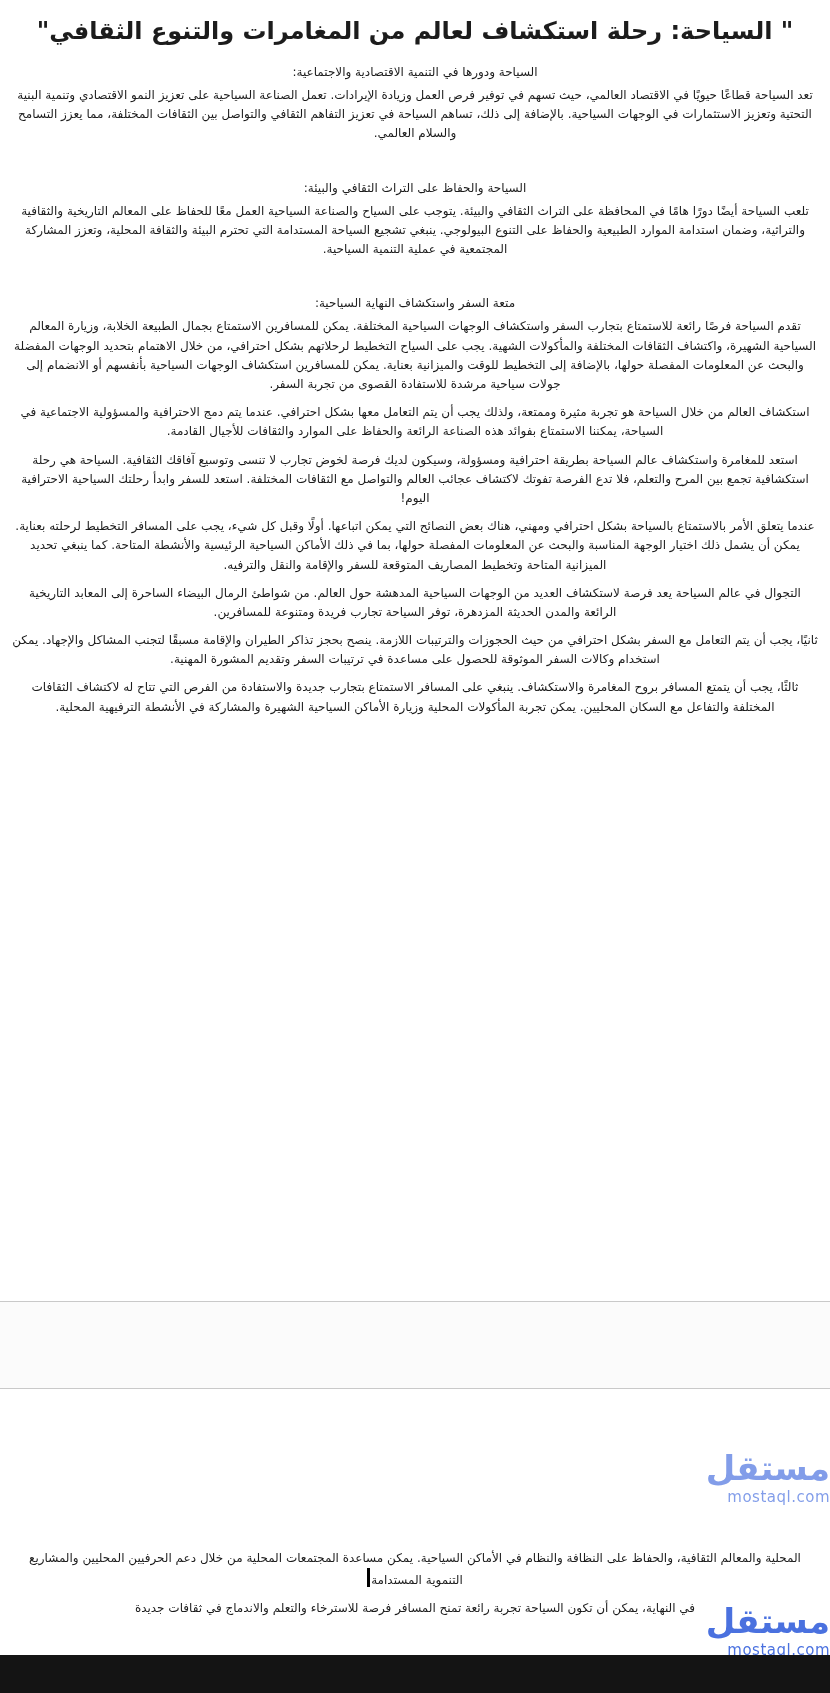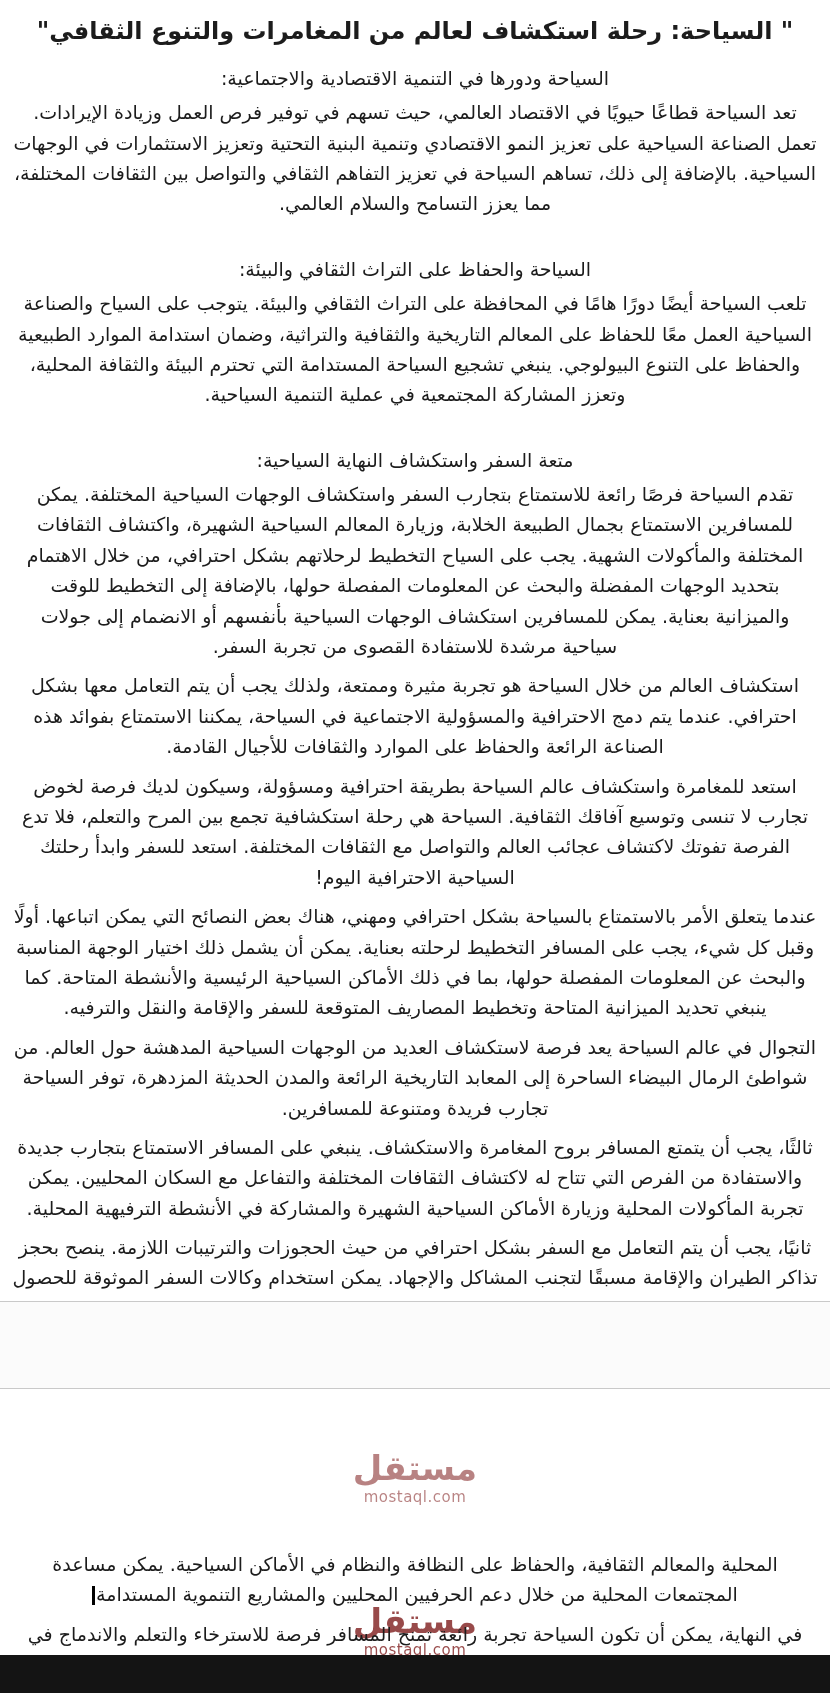--- a/index.html
+++ b/index.html
@@ -22,21 +22,21 @@
     border-bottom: 1px solid #c9c9c9;
     overflow: hidden;
   }
   .doc-title {
     font-size: 24px;
     font-weight: bold;
     line-height: 1.45;
     margin: 2px 0 14px;
   }
   .line {
-    font-size: 19px;
+    font-size: 12px;
     line-height: 1.6;
     margin: 0 0 9px;
   }
   .heading {
     margin: 0 0 4px;
   }
   .spacer {
     height: 26px;
   }
   .page-gap {
@@ -52,22 +52,22 @@
   }
   .page2-text {
     position: relative;
     z-index: 2;
     margin-top: 8px;
   }
   .watermark {
     position: absolute;
     left: 0;
     right: 0;
-    text-align: center;
-    color: #7f1d1d;
+    text-align: right;
+    color: #1d4ed8;
     z-index: 1;
     pointer-events: none;
   }
   .wm1 { top: 60px; opacity: 0.55; }
   .wm2 { bottom: -4px; opacity: 0.8; }
   .wm-ar {
     font-size: 34px;
     font-weight: bold;
     line-height: 1.15;
   }
@@ -103,22 +103,22 @@
   <p class="line">تلعب السياحة أيضًا دورًا هامًا في المحافظة على التراث الثقافي والبيئة. يتوجب على السياح والصناعة السياحية العمل معًا للحفاظ على المعالم التاريخية والثقافية والتراثية، وضمان استدامة الموارد الطبيعية والحفاظ على التنوع البيولوجي. ينبغي تشجيع السياحة المستدامة التي تحترم البيئة والثقافة المحلية، وتعزز المشاركة المجتمعية في عملية التنمية السياحية.</p>
 
   <div class="spacer"></div>
 
   <p class="line heading">متعة السفر واستكشاف النهاية السياحية:</p>
   <p class="line">تقدم السياحة فرصًا رائعة للاستمتاع بتجارب السفر واستكشاف الوجهات السياحية المختلفة. يمكن للمسافرين الاستمتاع بجمال الطبيعة الخلابة، وزيارة المعالم السياحية الشهيرة، واكتشاف الثقافات المختلفة والمأكولات الشهية. يجب على السياح التخطيط لرحلاتهم بشكل احترافي، من خلال الاهتمام بتحديد الوجهات المفضلة والبحث عن المعلومات المفصلة حولها، بالإضافة إلى التخطيط للوقت والميزانية بعناية. يمكن للمسافرين استكشاف الوجهات السياحية بأنفسهم أو الانضمام إلى جولات سياحية مرشدة للاستفادة القصوى من تجربة السفر.</p>
   <p class="line">استكشاف العالم من خلال السياحة هو تجربة مثيرة وممتعة، ولذلك يجب أن يتم التعامل معها بشكل احترافي. عندما يتم دمج الاحترافية والمسؤولية الاجتماعية في السياحة، يمكننا الاستمتاع بفوائد هذه الصناعة الرائعة والحفاظ على الموارد والثقافات للأجيال القادمة.</p>
   <p class="line">استعد للمغامرة واستكشاف عالم السياحة بطريقة احترافية ومسؤولة، وسيكون لديك فرصة لخوض تجارب لا تنسى وتوسيع آفاقك الثقافية. السياحة هي رحلة استكشافية تجمع بين المرح والتعلم، فلا تدع الفرصة تفوتك لاكتشاف عجائب العالم والتواصل مع الثقافات المختلفة. استعد للسفر وابدأ رحلتك السياحية الاحترافية اليوم!</p>
   <p class="line">عندما يتعلق الأمر بالاستمتاع بالسياحة بشكل احترافي ومهني، هناك بعض النصائح التي يمكن اتباعها. أولًا وقبل كل شيء، يجب على المسافر التخطيط لرحلته بعناية. يمكن أن يشمل ذلك اختيار الوجهة المناسبة والبحث عن المعلومات المفصلة حولها، بما في ذلك الأماكن السياحية الرئيسية والأنشطة المتاحة. كما ينبغي تحديد الميزانية المتاحة وتخطيط المصاريف المتوقعة للسفر والإقامة والنقل والترفيه.</p>
   <p class="line">التجوال في عالم السياحة يعد فرصة لاستكشاف العديد من الوجهات السياحية المدهشة حول العالم. من شواطئ الرمال البيضاء الساحرة إلى المعابد التاريخية الرائعة والمدن الحديثة المزدهرة، توفر السياحة تجارب فريدة ومتنوعة للمسافرين.</p>
+  <p class="line">ثانيًا، يجب أن يتم التعامل مع السفر بشكل احترافي من حيث الحجوزات والترتيبات اللازمة. ينصح بحجز تذاكر الطيران والإقامة مسبقًا لتجنب المشاكل والإجهاد. يمكن استخدام وكالات السفر الموثوقة للحصول على مساعدة في ترتيبات السفر وتقديم المشورة المهنية.</p>
   <p class="line">ثالثًا، يجب أن يتمتع المسافر بروح المغامرة والاستكشاف. ينبغي على المسافر الاستمتاع بتجارب جديدة والاستفادة من الفرص التي تتاح له لاكتشاف الثقافات المختلفة والتفاعل مع السكان المحليين. يمكن تجربة المأكولات المحلية وزيارة الأماكن السياحية الشهيرة والمشاركة في الأنشطة الترفيهية المحلية.</p>
-  <p class="line">ثانيًا، يجب أن يتم التعامل مع السفر بشكل احترافي من حيث الحجوزات والترتيبات اللازمة. ينصح بحجز تذاكر الطيران والإقامة مسبقًا لتجنب المشاكل والإجهاد. يمكن استخدام وكالات السفر الموثوقة للحصول على مساعدة في ترتيبات السفر وتقديم المشورة المهنية.</p>
 </section>
 
 <div class="page-gap"></div>
 
 <section class="page page2">
   <div class="watermark wm1">
     <div class="wm-ar">مستقل</div>
     <div class="wm-domain">mostaql.com</div>
   </div>
 

